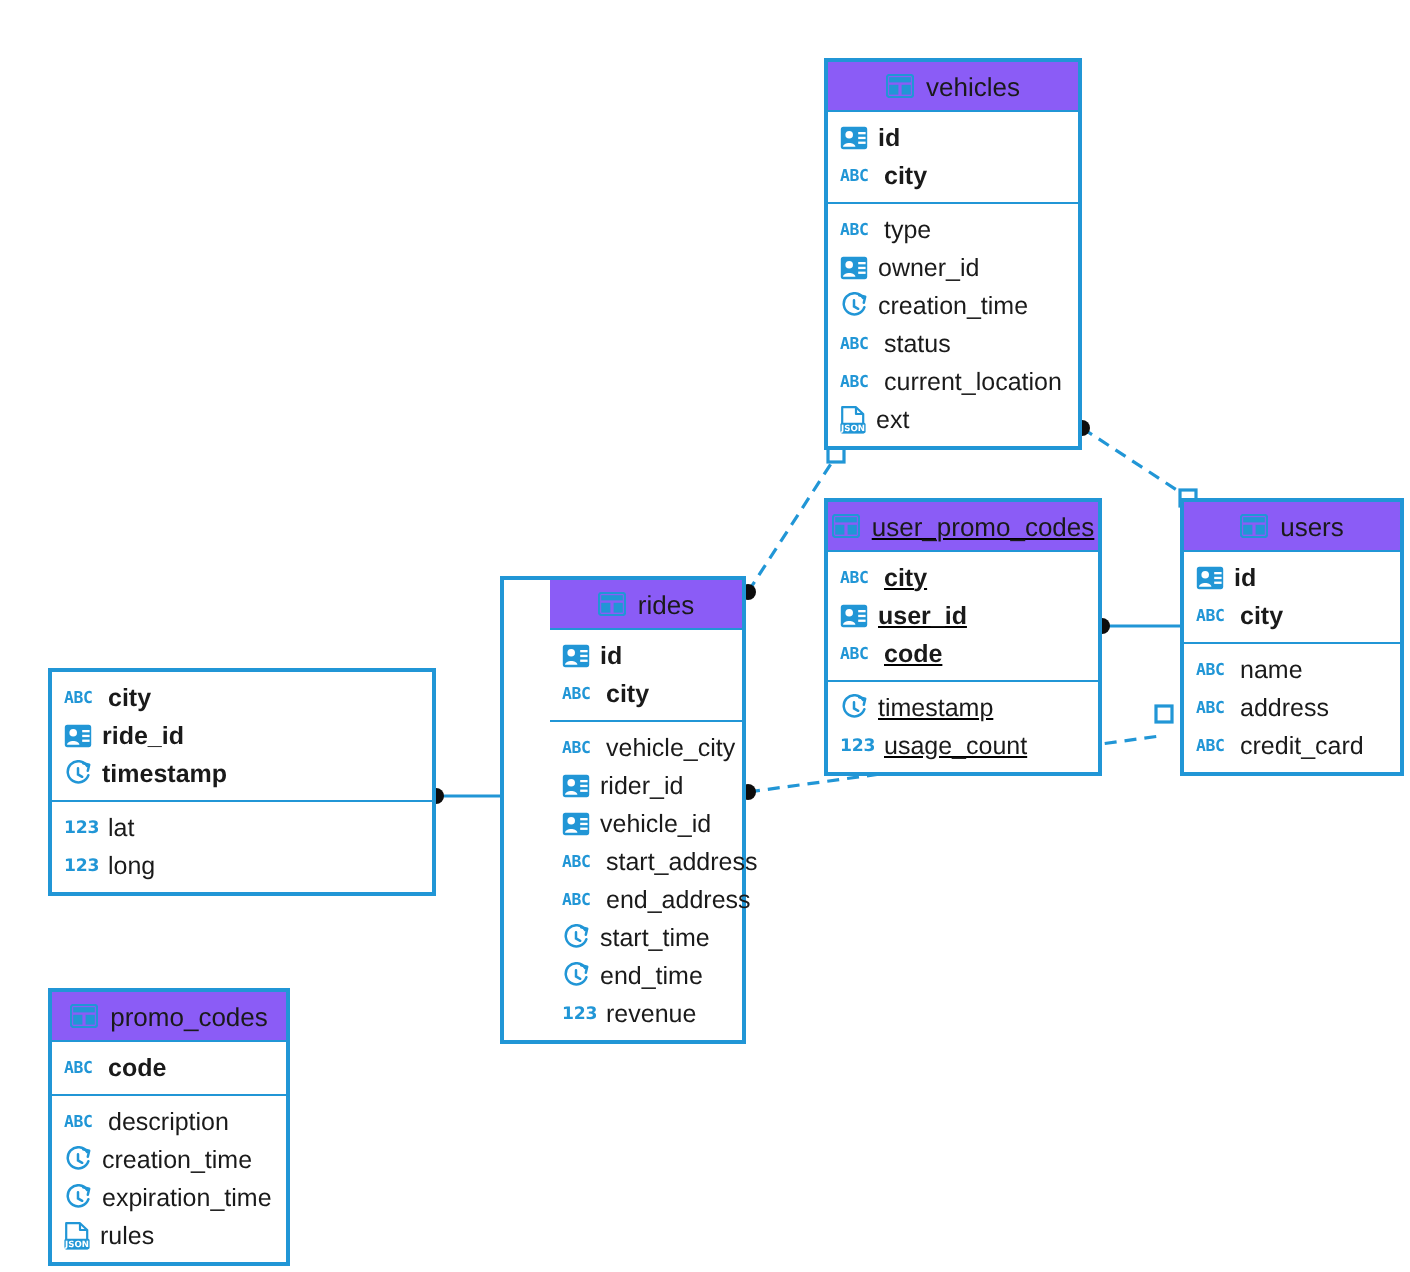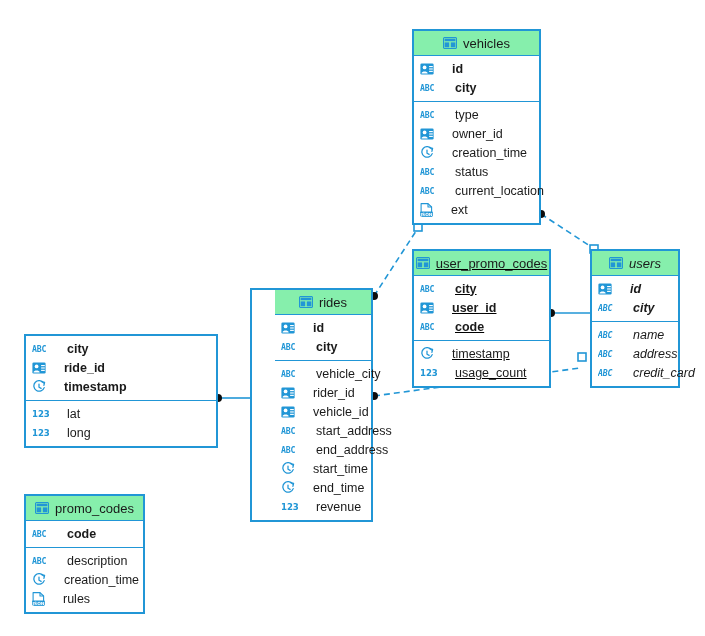--- a/index.html
+++ b/index.html
@@ -22,31 +22,31 @@
     background:#ffffff;
     border:2px solid #2196d6;
     box-sizing:border-box;
     z-index:5;
   }
   .ent-header{
     display:flex;align-items:center;justify-content:center;
     gap:6px;
     height:25px;
     border-bottom:1.5px solid #2196d6;
-    background:#86efac;
+    background:#8b5cf6;
     padding:0 6px;
     box-sizing:border-box;
   }
   .ent-title{
     font-size:13px;color:#1a1a1a;white-space:nowrap;
   }
   .sect{padding:3px 0 4px 0;}
   .sect.keys{border-bottom:1.5px solid #2196d6;}
   .field{
-    display:flex;align-items:center;gap:18px;
+    display:flex;align-items:center;gap:5px;
     height:19px;
     padding:0 6px;
     box-sizing:border-box;
     white-space:nowrap;
   }
   .fname{font-size:12.5px;color:#1a1a1a;}
   .field.pk .fname{font-weight:bold;}
 
   
   .ico{flex:0 0 auto;display:inline-flex;align-items:flex-start;justify-content:center;}
@@ -240,21 +240,21 @@
         <div class="field">
           <span class="ico">
             <svg width="17" height="11" viewBox="0 0 17 11">
               <text x="0" y="8.7" font-family="DejaVu Sans, sans-serif" font-size="8.6" font-weight="bold" fill="#2196d6" letter-spacing="-0.1">123</text>
             </svg>
           </span>
           <span class="fname">usage_count</span>
         </div>
       </div>
     </div>
-    <div class="entity" style="left: 590px; top: 249px; width: 90px; font-style: italic;">
+    <div class="entity" style="left: 590px; top: 249px; width: 112px;">
       <div class="ent-header">
         <span class="ico">
           <svg width="14" height="12" viewBox="0 0 14 12">
             <rect x="0.5" y="0.5" width="13" height="11" rx="1.2" fill="none" stroke="#2196d6" stroke-width="1.1"></rect>
             <rect x="1.6" y="1.6" width="10.8" height="2.6" fill="#2196d6"></rect>
             <rect x="1.6" y="5.4" width="4.6" height="4.9" fill="#2196d6"></rect>
             <rect x="7.8" y="5.4" width="4.6" height="4.9" fill="#2196d6"></rect>
           </svg>
         </span>
         <span class="ent-title">users</span>
@@ -514,20 +514,30 @@
             <svg width="14" height="14" viewBox="0 0 14 14">
               <path d="M11.6 3.0 A5.3 5.3 0 1 0 12.2 7.6" fill="none" stroke="#2196d6" stroke-width="1.25" stroke-linecap="round"></path>
               <path d="M9.6 1.6 L12.6 2.4 L11.9 5.4" fill="none" stroke="#2196d6" stroke-width="1.25" stroke-linecap="round" stroke-linejoin="round"></path>
               <path d="M7 4.1 L7 7.2 L9.1 8.4" fill="none" stroke="#2196d6" stroke-width="1.25" stroke-linecap="round"></path>
             </svg>
           </span>
           <span class="fname">creation_time</span>
         </div>
         <div class="field">
           <span class="ico">
+            <svg width="14" height="14" viewBox="0 0 14 14">
+              <path d="M11.6 3.0 A5.3 5.3 0 1 0 12.2 7.6" fill="none" stroke="#2196d6" stroke-width="1.25" stroke-linecap="round"></path>
+              <path d="M9.6 1.6 L12.6 2.4 L11.9 5.4" fill="none" stroke="#2196d6" stroke-width="1.25" stroke-linecap="round" stroke-linejoin="round"></path>
+              <path d="M7 4.1 L7 7.2 L9.1 8.4" fill="none" stroke="#2196d6" stroke-width="1.25" stroke-linecap="round"></path>
+            </svg>
+          </span>
+          <span class="fname">expiration_time</span>
+        </div>
+        <div class="field">
+          <span class="ico">
             <svg width="13" height="14" viewBox="0 0 13 14">
               <path d="M1.1 0.6 H8.0 L11.6 4.0 V13.2 H1.1 Z" fill="#ffffff" stroke="#2196d6" stroke-width="1.1" stroke-linejoin="round"></path>
               <path d="M8.0 0.6 V4.0 H11.6" fill="none" stroke="#2196d6" stroke-width="1.1" stroke-linejoin="round"></path>
               <rect x="0.2" y="8.4" width="12.6" height="5.2" rx="0.8" fill="#2196d6"></rect>
               <text x="6.5" y="12.6" text-anchor="middle" font-family="DejaVu Sans, sans-serif" font-size="4.3" font-weight="bold" fill="#ffffff">JSON</text>
             </svg>
           </span>
           <span class="fname">rules</span>
         </div>
       </div>

